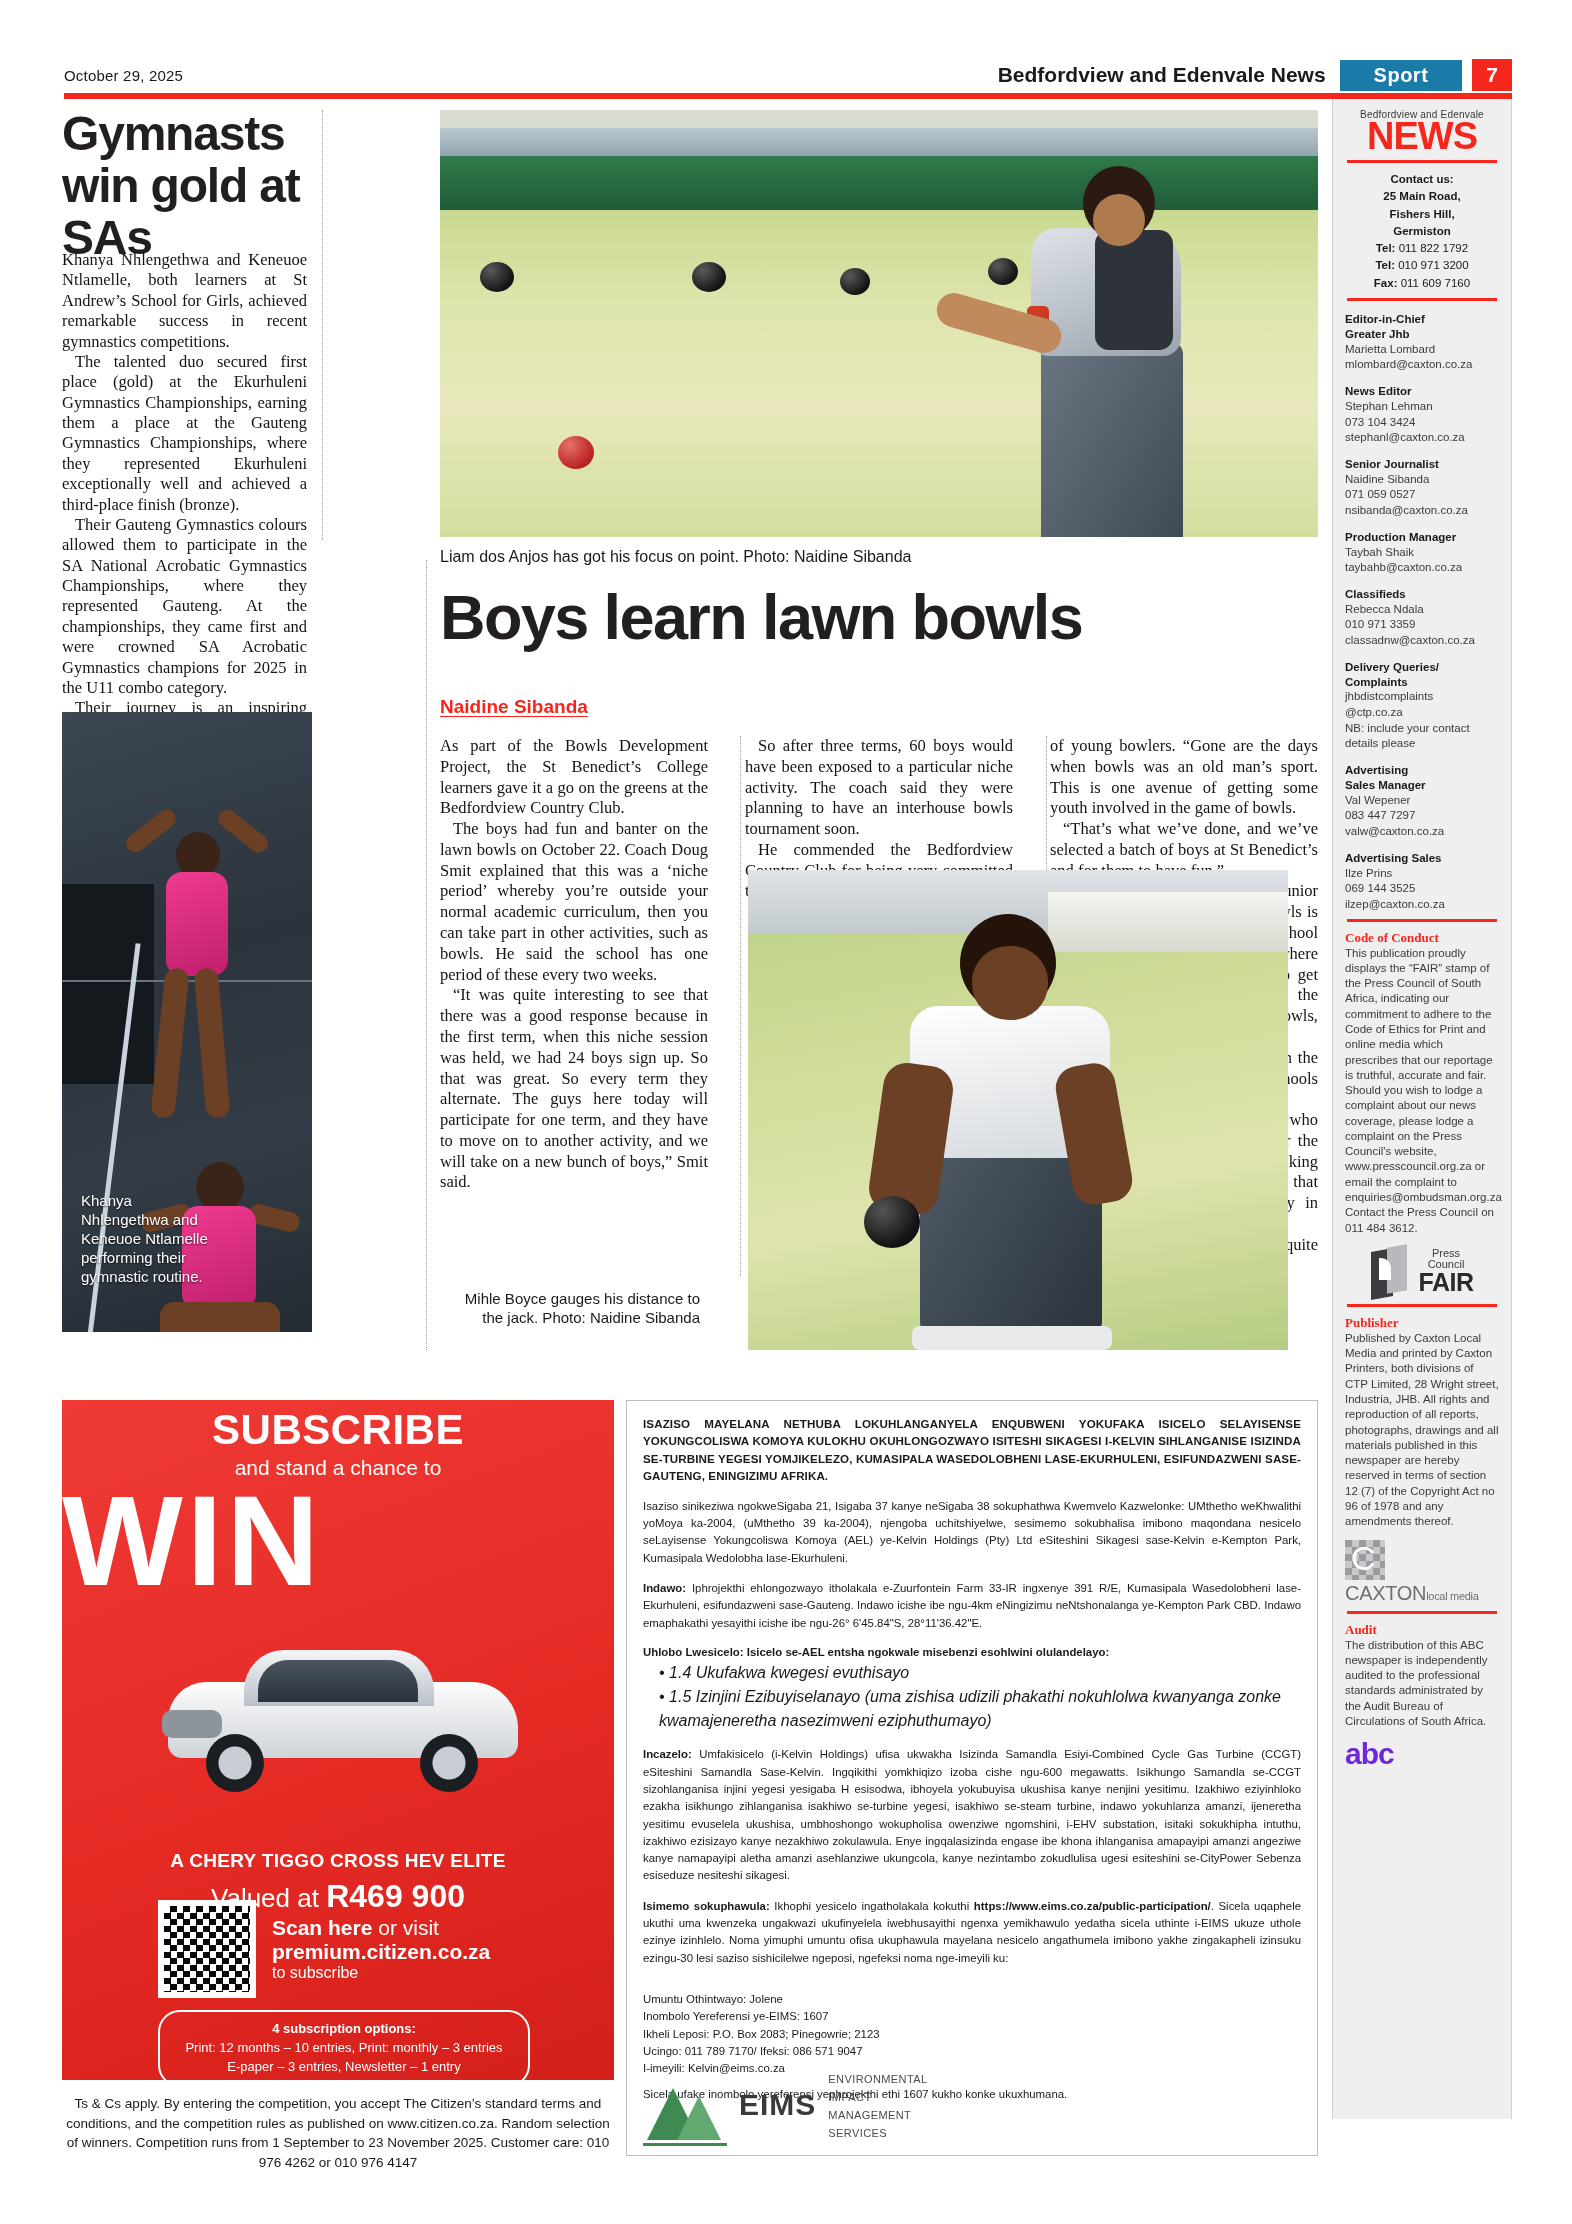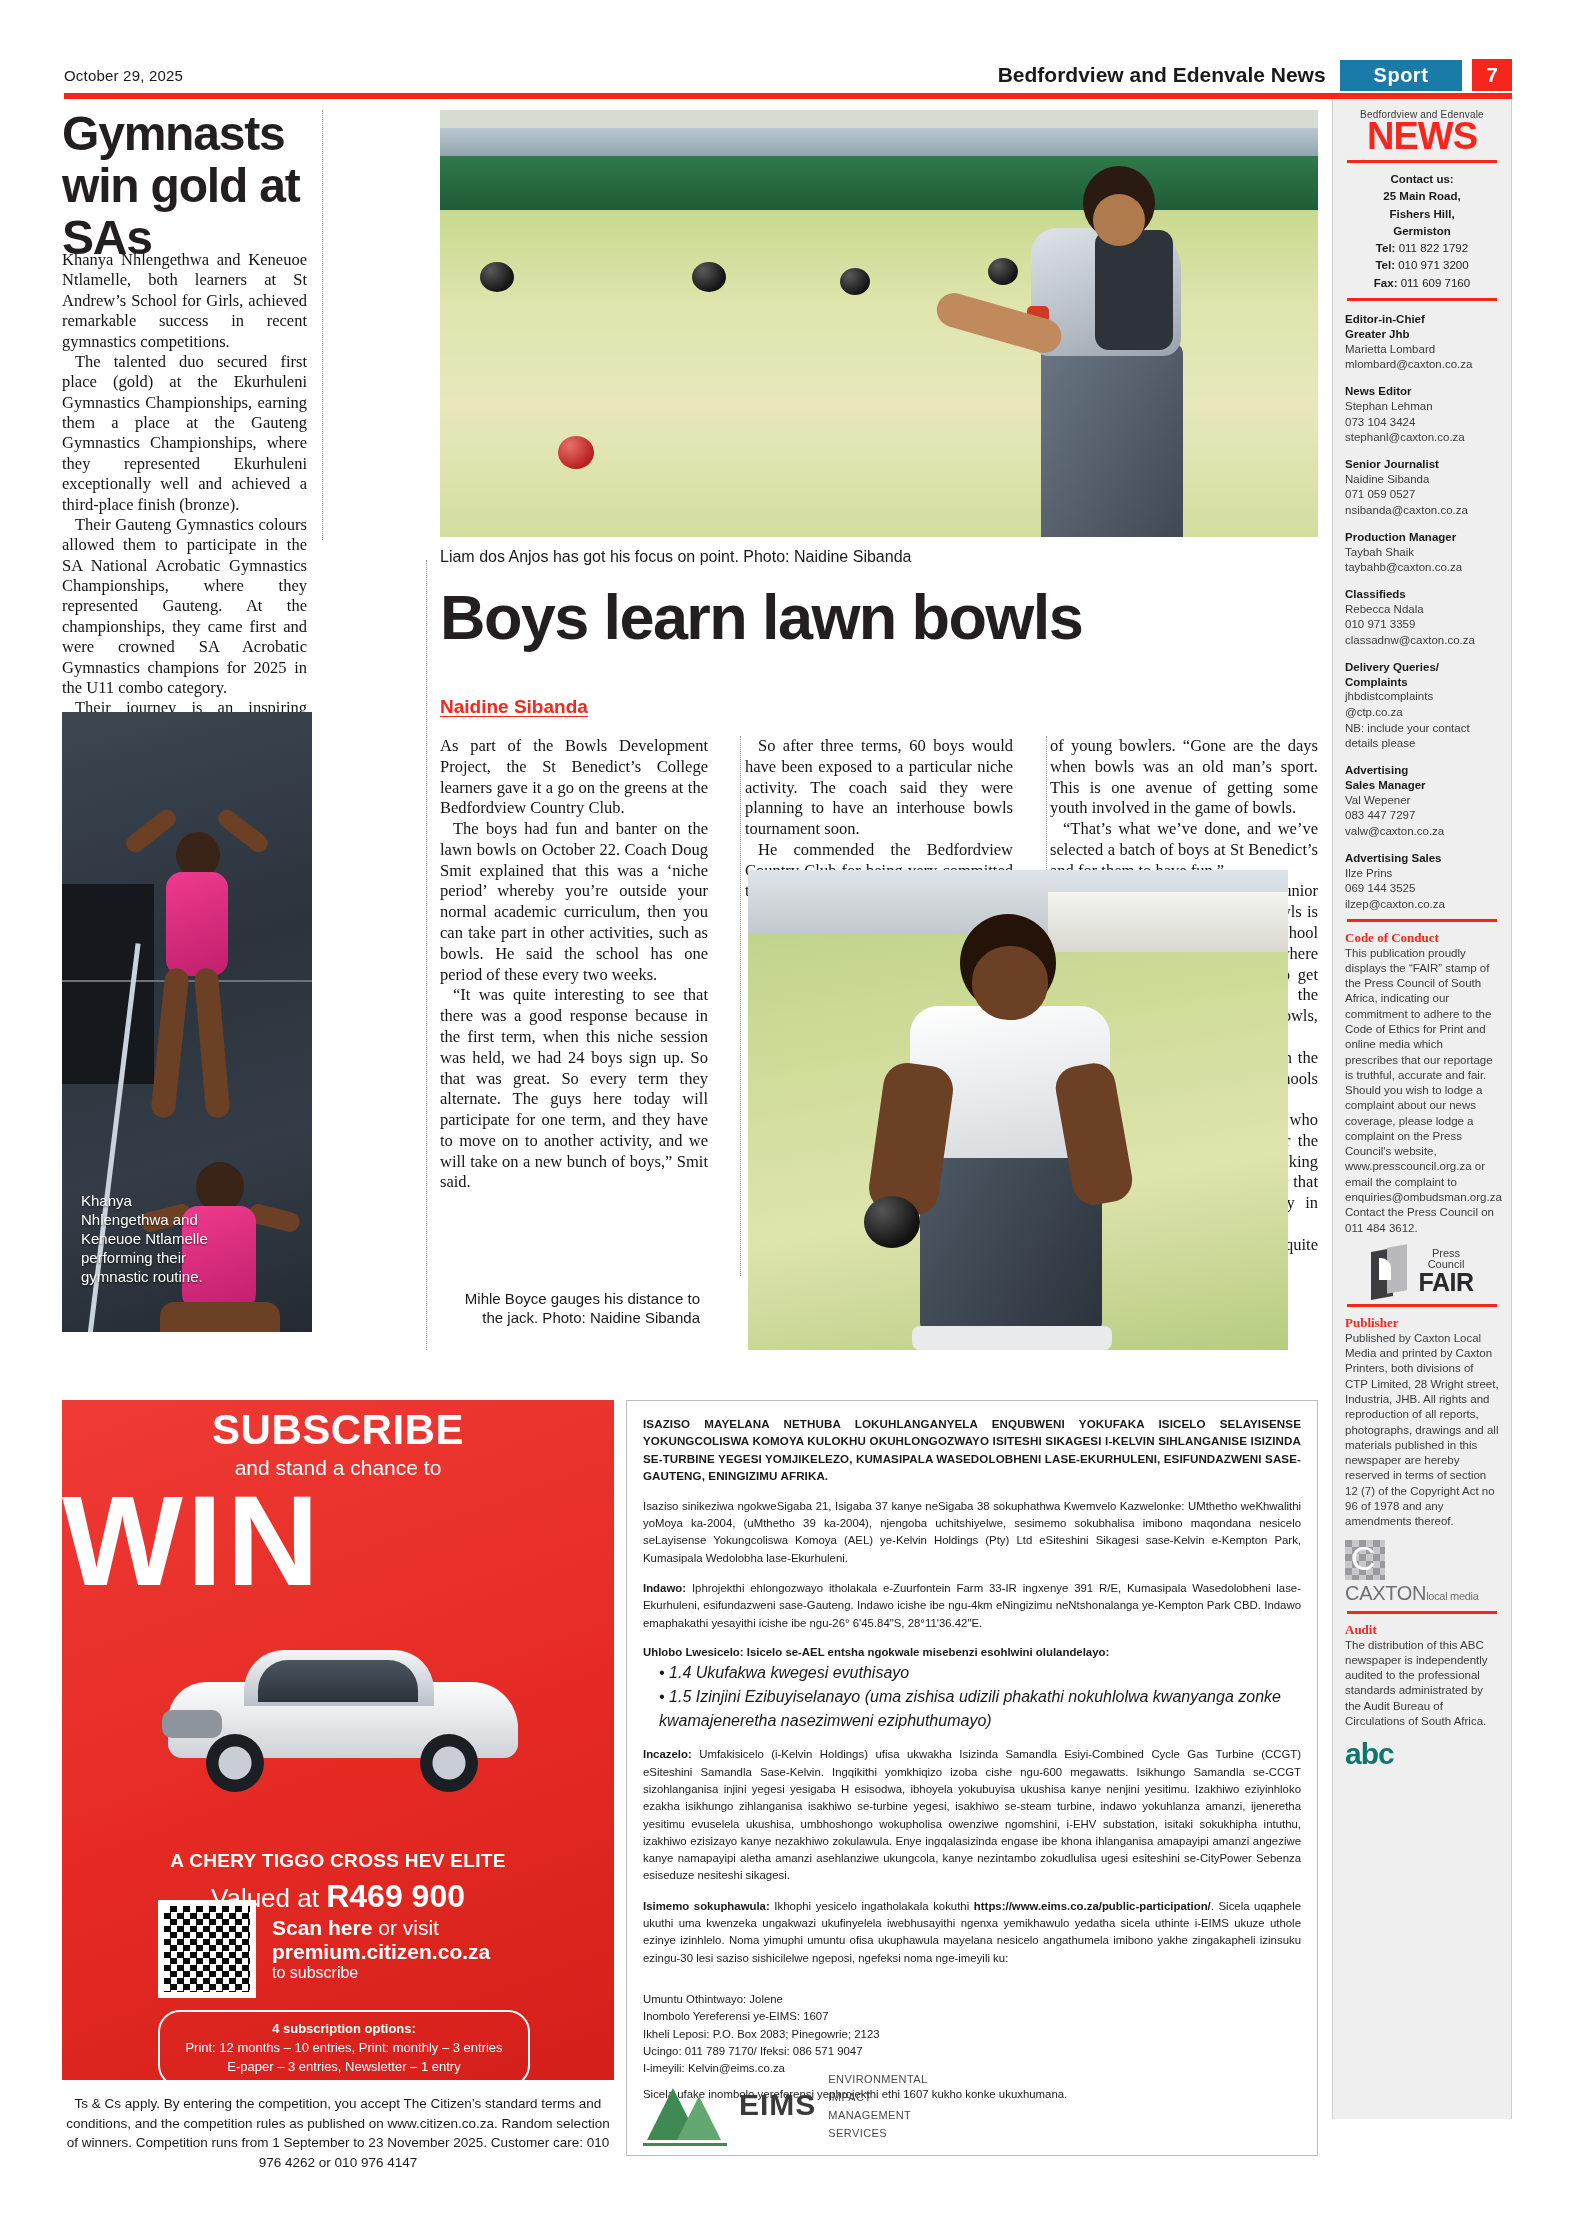--- a/index.html
+++ b/index.html
@@ -210,21 +210,21 @@
   .pc-txt .s { font-size:11px; color:#3c3c41; display:block; }
   .pc-txt .f { font-size:25px; font-weight:700; color:#2a2a2e; letter-spacing:-.5px; }
   .cx-logo { margin-top: 10px; }
   .cx-mark { width: 40px; height: 40px; background:
      repeating-conic-gradient(#c8c8cc 0% 25%, #9a9a9f 0% 50%) 0 0/14px 14px;
      position:relative; }
   .cx-mark::after { content:"C"; position:absolute; left:6px; top:-1px; font-size:34px; color:#fff;
     font-family:"Liberation Sans", sans-serif; font-weight:400; }
   .cx-name { font-size:20px; color:#6f6f74; letter-spacing:-.3px; margin-top:2px; }
   .cx-name small { font-size:11px; }
-  .abc { font-size: 30px; font-weight: 700; color:#0f766e; margin-top:8px; letter-spacing:-1px; }
+  .abc { font-size: 30px; font-weight: 700; color:#6d28d9; margin-top:8px; letter-spacing:-1px; }
 
   
   .ad {
     position: absolute; left: 62px; top: 1400px; width: 552px; height: 680px;
     background: linear-gradient(160deg,#ef3a35 0%, #e52a24 55%, #d41f1a 100%);
     overflow: hidden;
   }
   .ad-title { margin-top: 6px; text-align:center; color:#fff;
     font-family:"Liberation Sans", sans-serif; font-size: 42px; font-weight:700; letter-spacing:.5px; }
   .ad-sub { text-align:center; color:#fff; font-family:"Liberation Sans", sans-serif;

